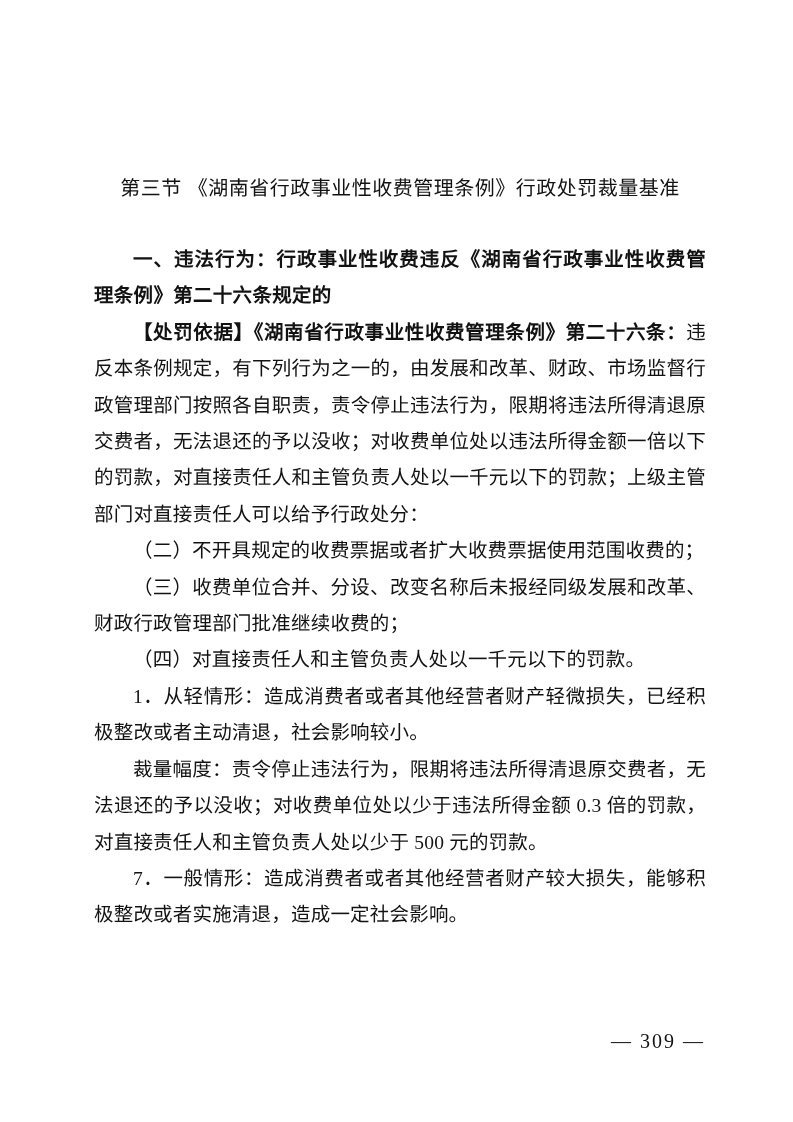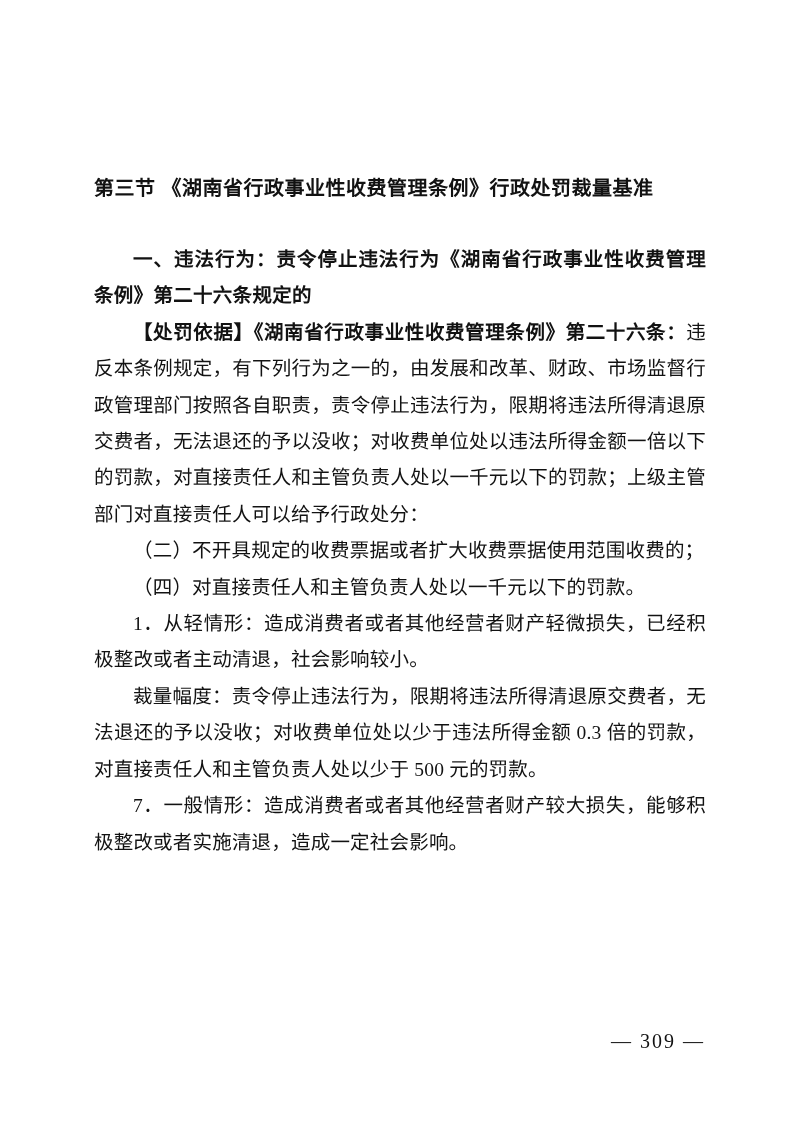--- a/index.html
+++ b/index.html
@@ -16,24 +16,24 @@
     overflow: hidden;
   }
   .content {
     position: absolute;
     left: 94px;
     top: 170px;
     width: 612px;
   }
   .doc-title {
     font-family: "Liberation Sans", "DejaVu Sans", sans-serif;
-    font-weight: 700;
+    font-weight: 400;
     font-size: 20px;
     line-height: 36px;
-    text-align: left;
+    text-align: center;
     margin: 0 0 35px 0;
     letter-spacing: 0.5px;
     white-space: nowrap;
   }
   .para {
     font-family: "Liberation Serif", "DejaVu Serif", serif;
     font-size: 19.5px;
     line-height: 36.4px;
     text-align: justify;
     text-justify: inter-character;
@@ -57,27 +57,28 @@
   }
 </style>
 </head>
 <body>
 
 <div class="page">
   <div class="content">
 
     <h1 class="doc-title">第三节 《湖南省行政事业性收费管理条例》行政处罚裁量基准</h1>
 
-    <p class="para bold-sans">一、违法行为：责令停止违法行为《湖南省行政事业性收费管理条例》第二十六条规定的</p>
+    <p class="para bold-sans">一、违法行为：行政事业性收费违反《湖南省行政事业性收费管理条例》第二十六条规定的</p>
 
     <p class="para"><span class="bold-sans">【处罚依据】《湖南省行政事业性收费管理条例》第二十六条：</span><span>违反本条例规定，有下列行为之一的，由发展和改革、财政、市场监督行政管理部门按照各自职责，责令停止违法行为，限期将违法所得清退原交费者，无法退还的予以没收；对收费单位处以违法所得金额一倍以下的罚款，对直接责任人和主管负责人处以一千元以下的罚款；上级主管部门对直接责任人可以给予行政处分：</span></p>
 
 
     <p class="para">（二）不开具规定的收费票据或者扩大收费票据使用范围收费的；</p>
 
+    <p class="para">（三）收费单位合并、分设、改变名称后未报经同级发展和改革、财政行政管理部门批准继续收费的；</p>
 
     <p class="para">（四）对直接责任人和主管负责人处以一千元以下的罚款。</p>
 
 
     <p class="para">1．从轻情形：造成消费者或者其他经营者财产轻微损失，已经积极整改或者主动清退，社会影响较小。</p>
 
     <p class="para">裁量幅度：责令停止违法行为，限期将违法所得清退原交费者，无法退还的予以没收；对收费单位处以少于违法所得金额 0.3 倍的罚款，对直接责任人和主管负责人处以少于 500 元的罚款。</p>
 
     <p class="para">7．一般情形：造成消费者或者其他经营者财产较大损失，能够积极整改或者实施清退，造成一定社会影响。</p>
 

